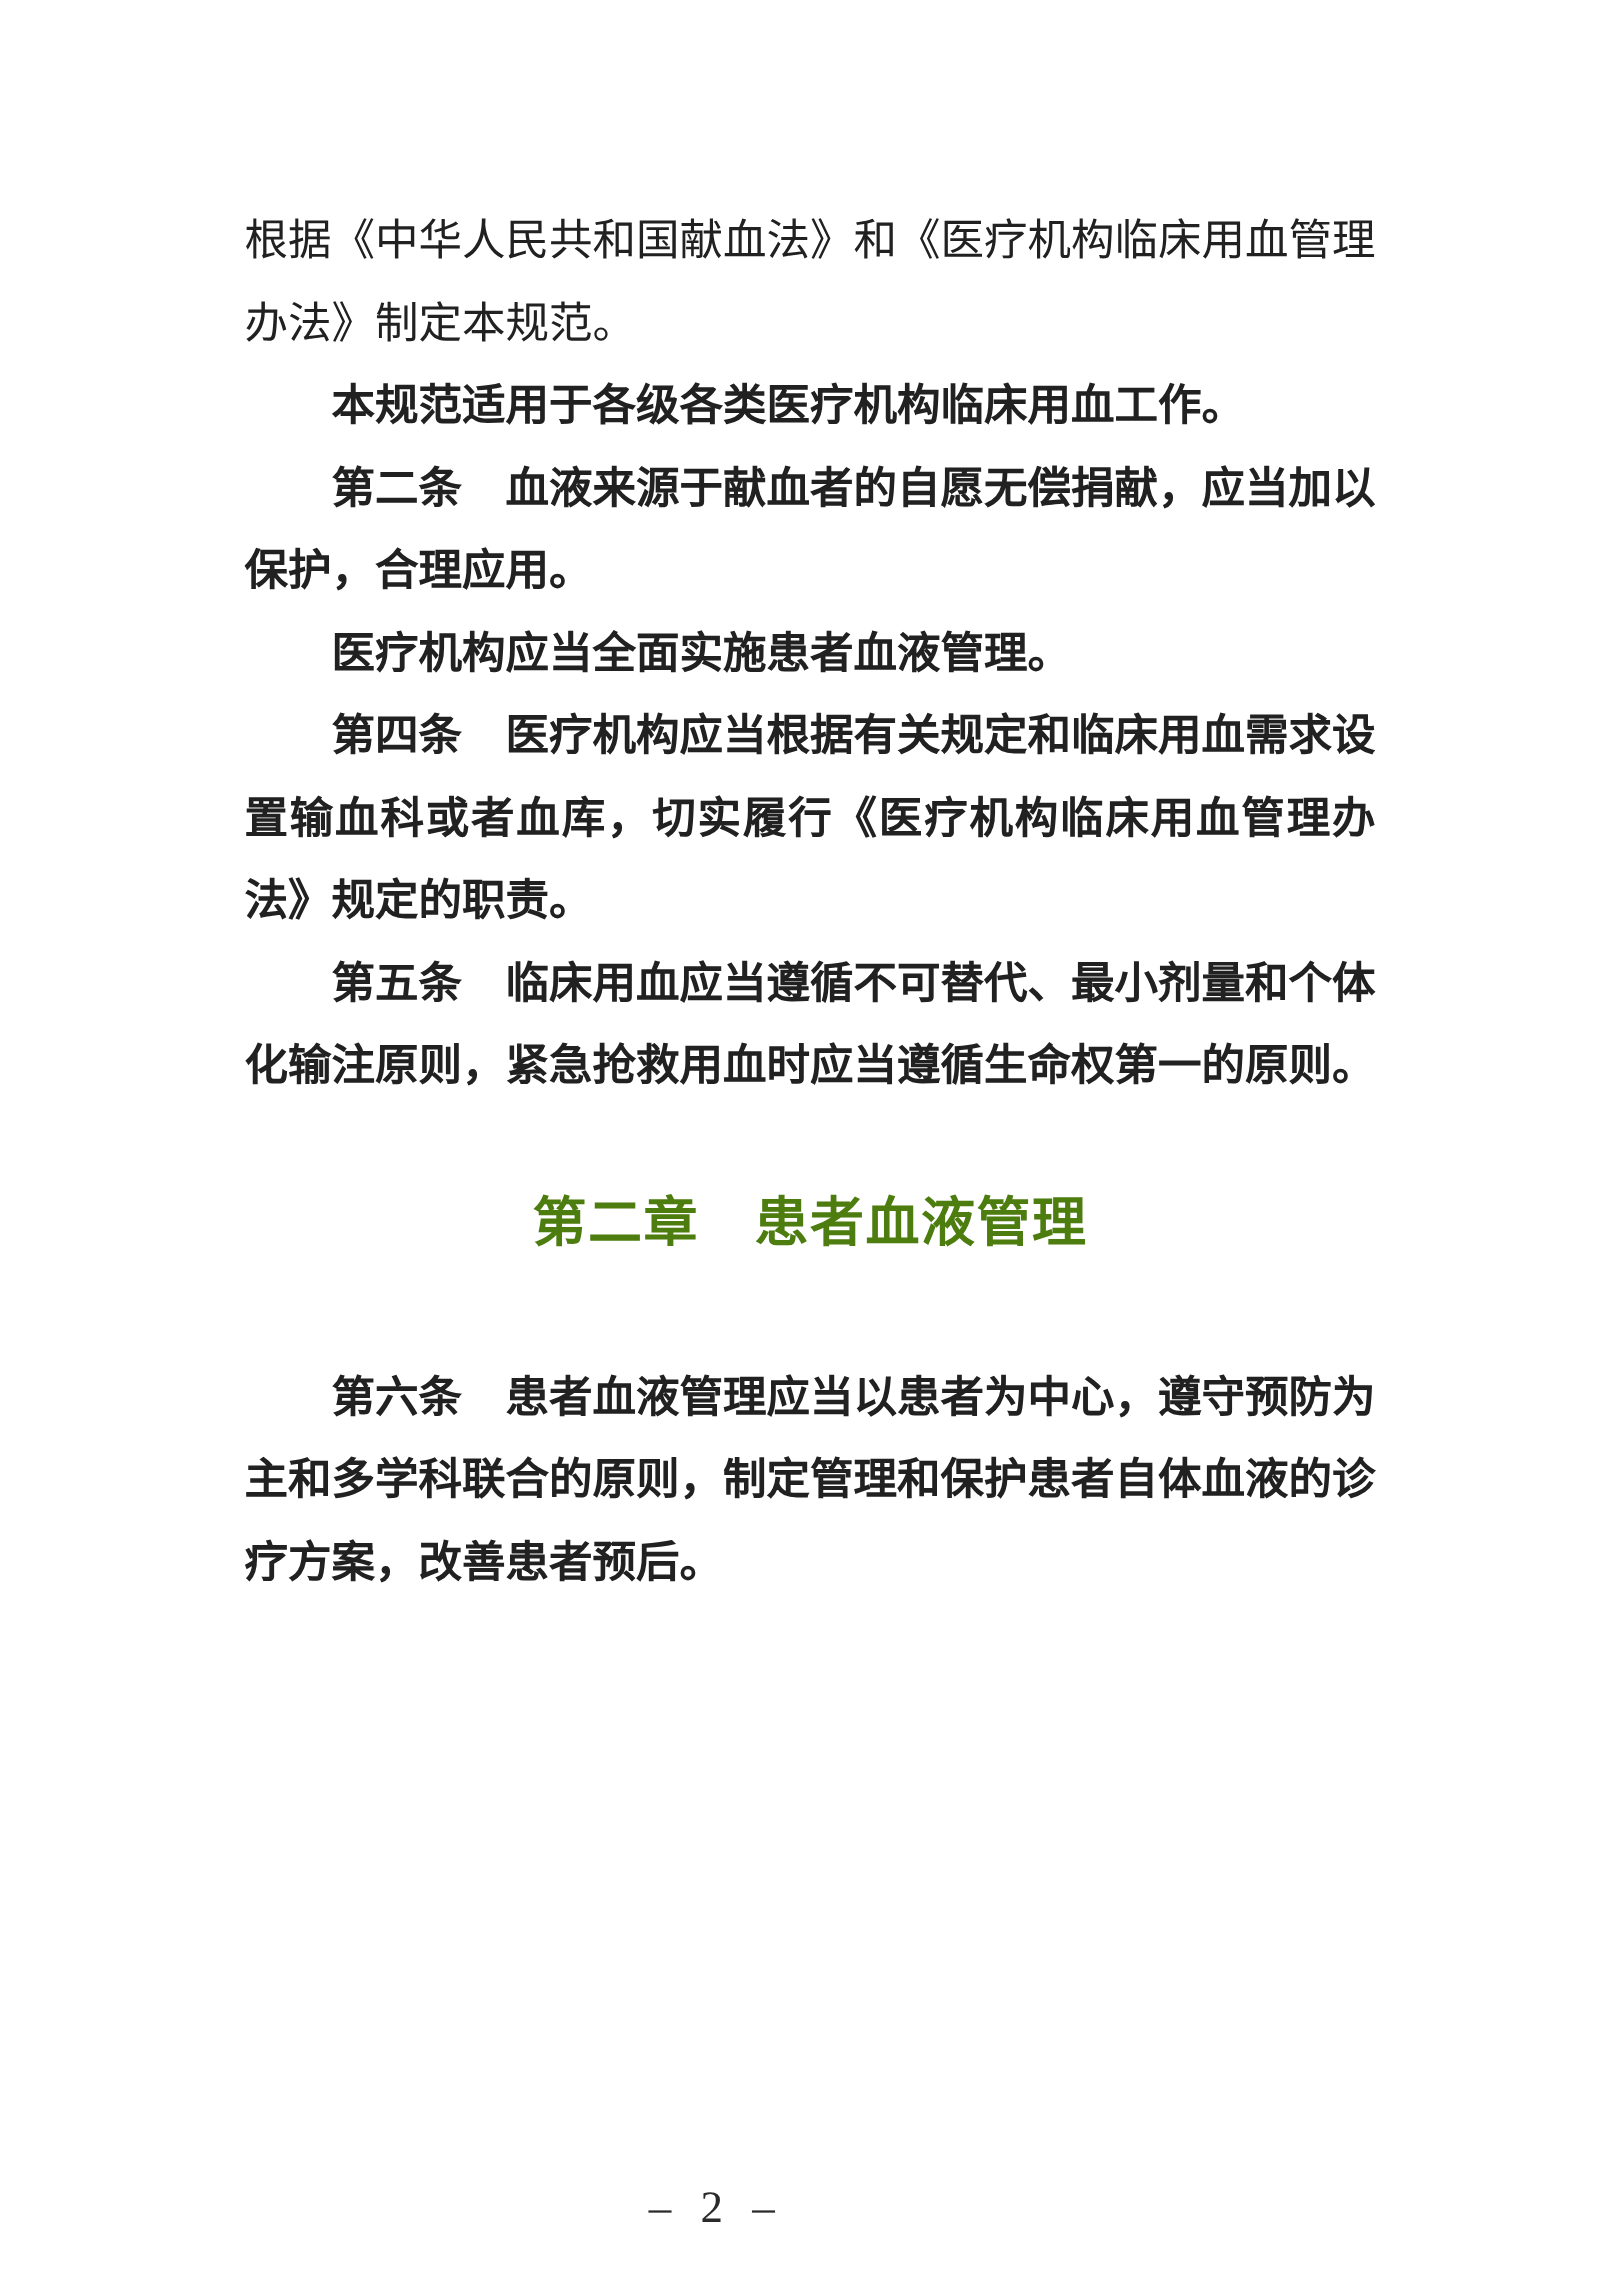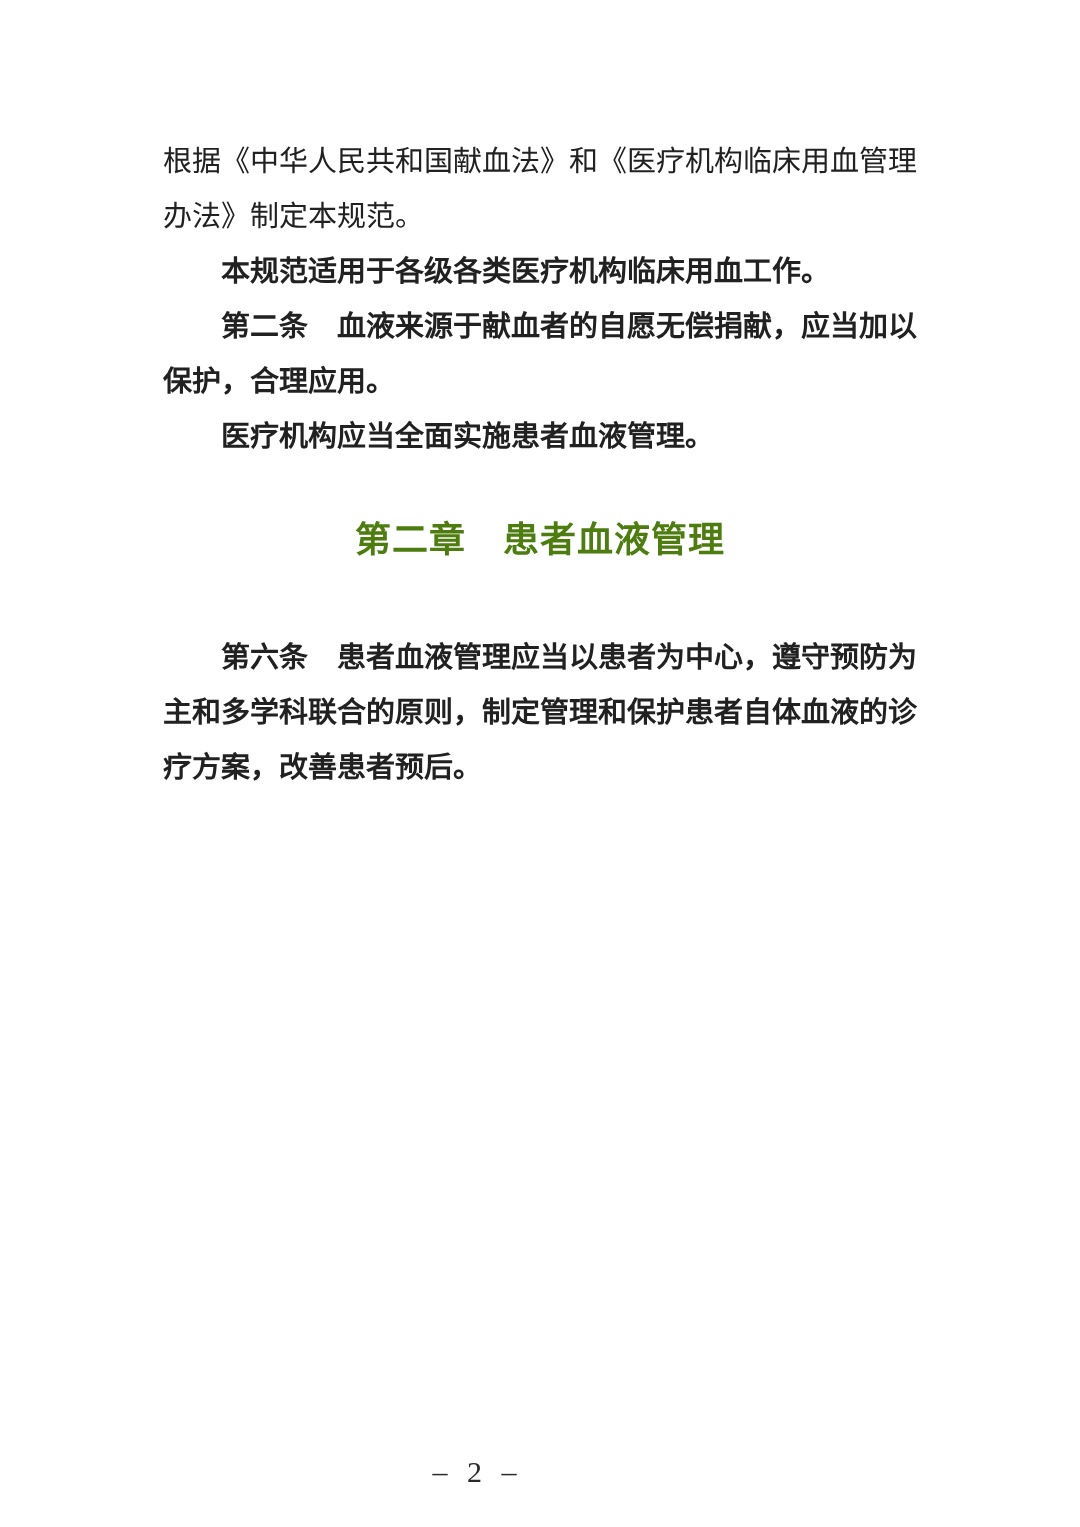--- a/index.html
+++ b/index.html
@@ -60,21 +60,23 @@
 
     <p class="para">根据《中华人民共和国献血法》和《医疗机构临床用血管理办法》制定本规范。</p>
 
     <p class="para indent">本规范适用于各级各类医疗机构临床用血工作。</p>
 
     <p class="para indent">第二条　血液来源于献血者的自愿无偿捐献，应当加以保护，合理应用。</p>
 
     <p class="para indent">医疗机构应当全面实施患者血液管理。</p>
 
 
+    <p class="para indent">第四条　医疗机构应当根据有关规定和临床用血需求设置输血科或者血库，切实履行《医疗机构临床用血管理办法》规定的职责。</p>
 
+    <p class="para indent">第五条　临床用血应当遵循不可替代、最小剂量和个体化输注原则，紧急抢救用血时应当遵循生命权第一的原则。</p>
 
     <h2 class="chapter">第二章　患者血液管理</h2>
 
     <p class="para indent">第六条　患者血液管理应当以患者为中心，遵守预防为主和多学科联合的原则，制定管理和保护患者自体血液的诊疗方案，改善患者预后。</p>
 
 
   </section>
 
   <footer class="page-footer">
     <span class="page-number">– 2 –</span>

